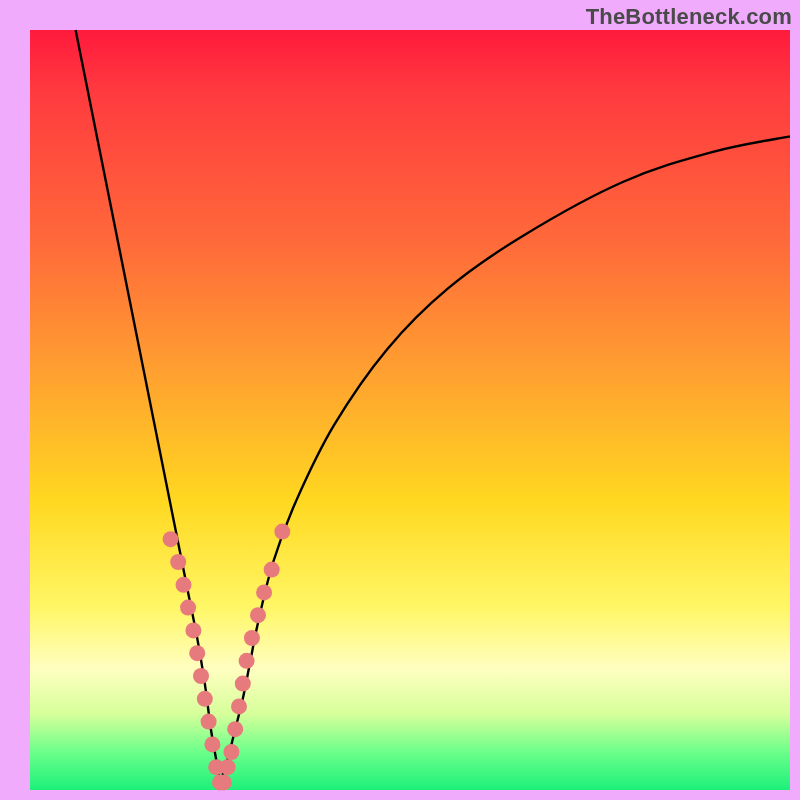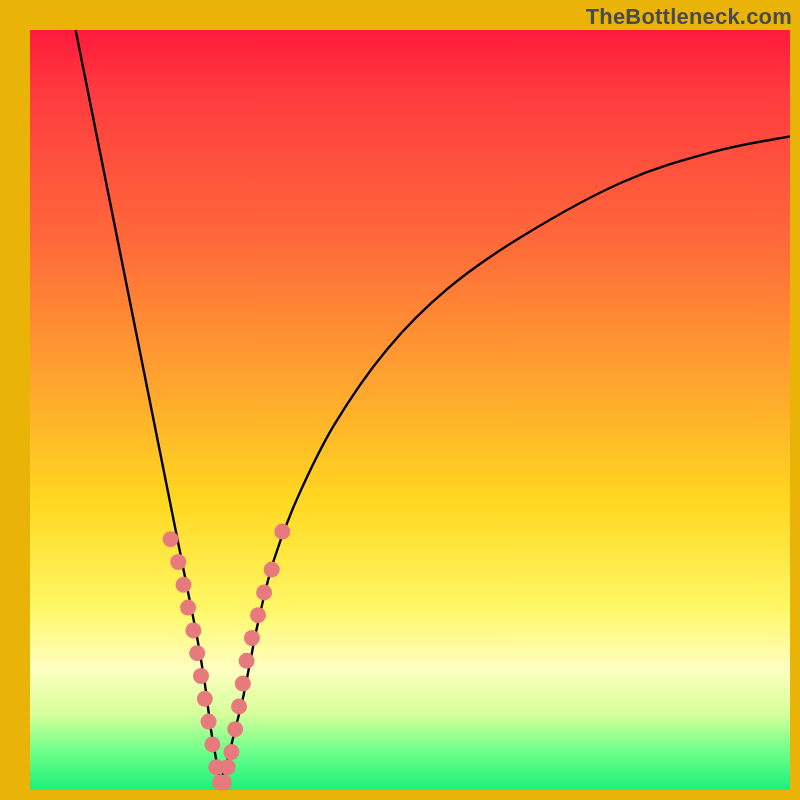--- a/index.html
+++ b/index.html
@@ -8,21 +8,21 @@
     width: 800px;
     height: 800px;
     overflow: hidden;
     background: #000;
     font-family: Arial, Helvetica, sans-serif;
   }
   .frame {
     position: relative;
     width: 800px;
     height: 800px;
-    background: #eab308;
+    background: #f0abfc;
   }
   .plot-area {
     position: absolute;
     left: 30px;
     top: 30px;
     width: 760px;
     height: 760px;
     
   }
   .gradient {

